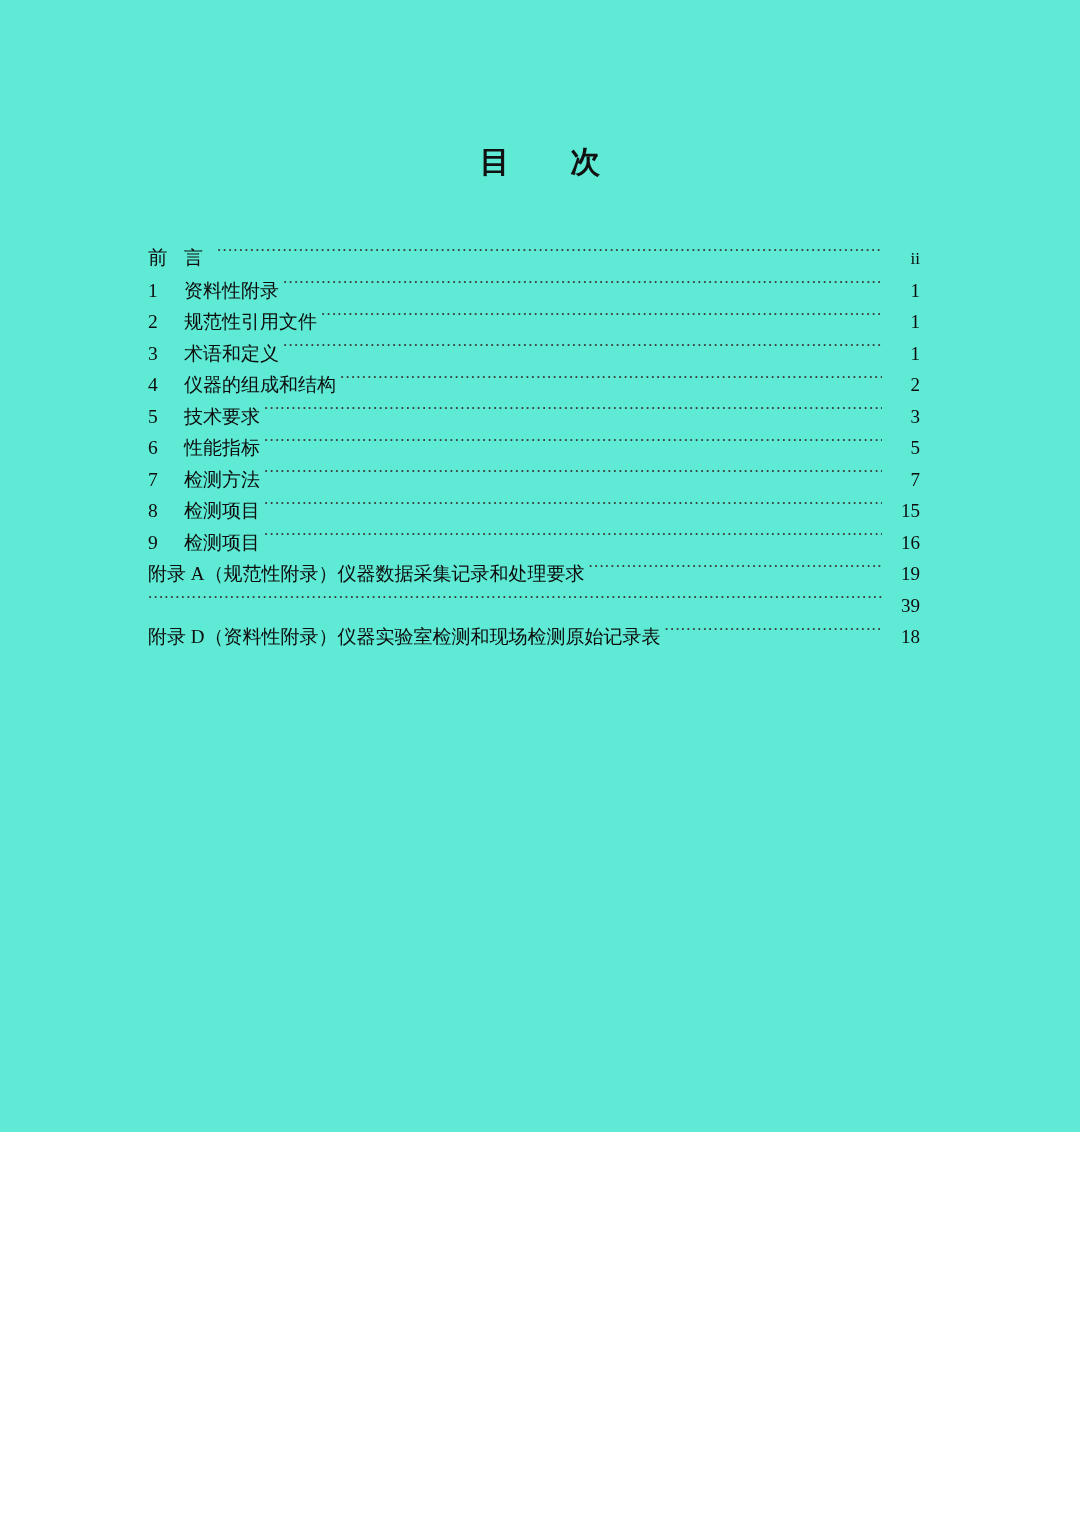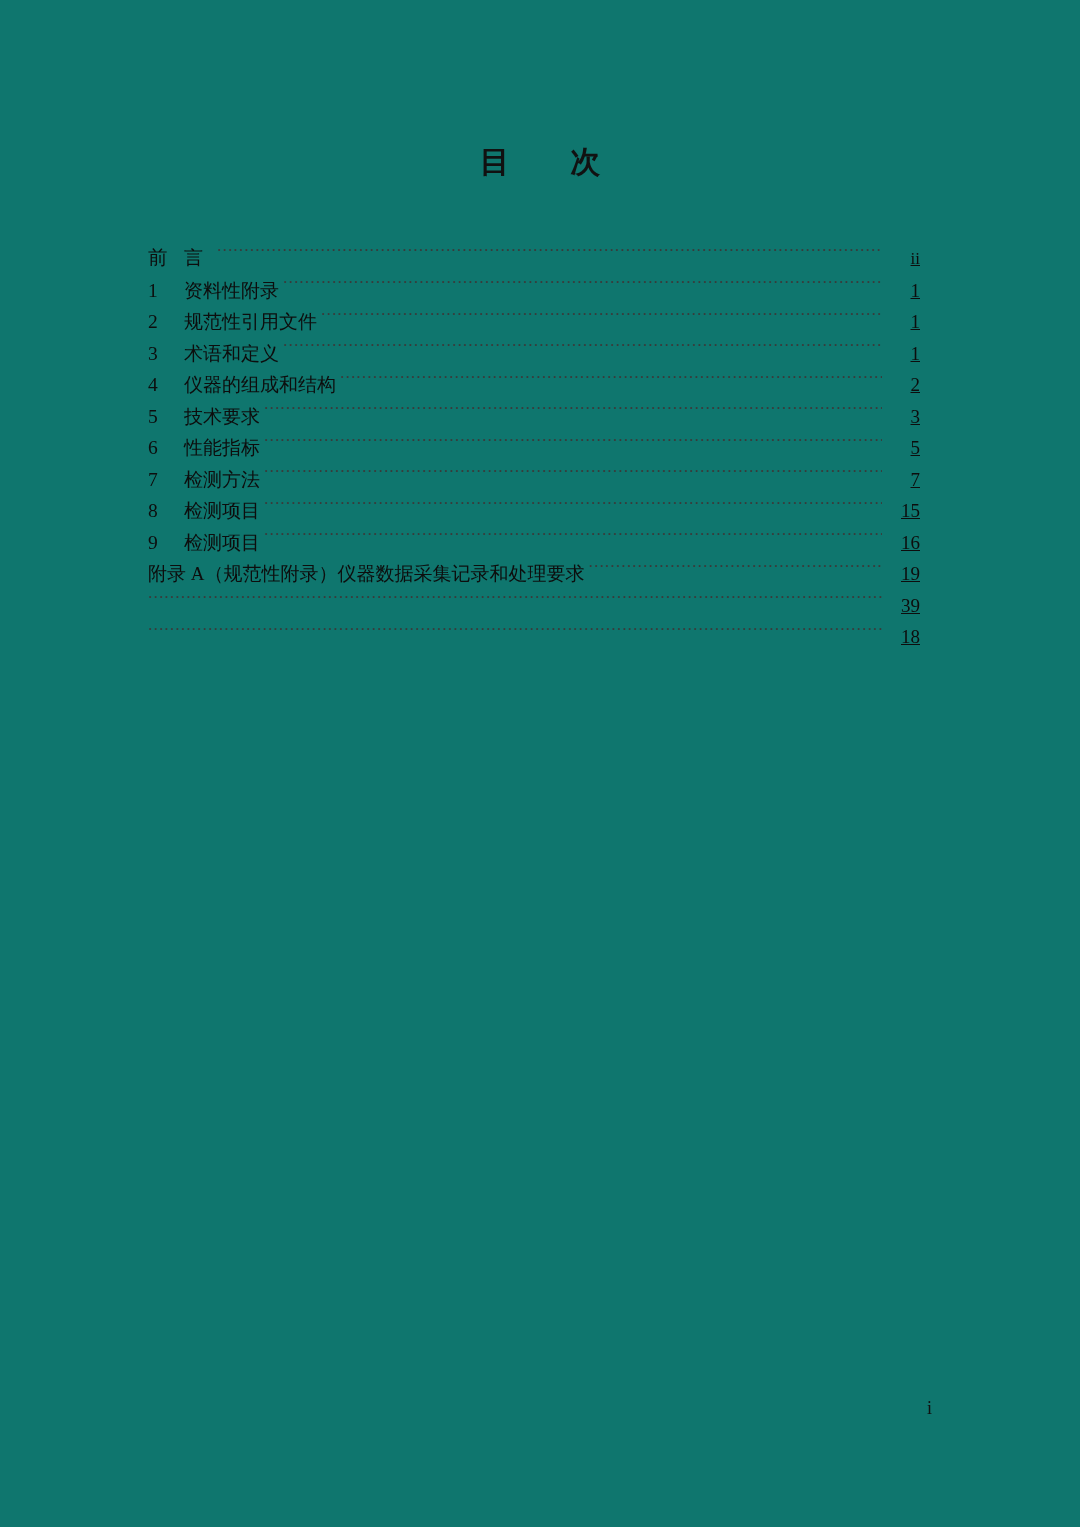--- a/index.html
+++ b/index.html
@@ -3,22 +3,22 @@
 <meta charset="utf-8">
 <style>
   html, body {
     margin: 0;
     padding: 0;
     background: #ffffff;
   }
   .page {
     position: relative;
     width: 1080px;
-    height: 1527px;
-    background: #0f766e;
+    height: 1132px;
+    background: #5eead4;
     font-family: "Liberation Serif", "DejaVu Serif", serif;
     color: #000000;
     overflow: hidden;
   }
   .toc-title {
     position: absolute;
     top: 142px;
     left: 0;
     width: 1080px;
     text-align: center;
@@ -72,21 +72,20 @@
     color: #3a3a3a;
     white-space: nowrap;
   }
   .toc-row .pg {
     flex: 0 0 auto;
     width: 34px;
     text-align: right;
     font-family: "Liberation Serif", serif;
     font-size: 19px;
     padding-left: 4px;
-    text-decoration: underline;
   }
   
   .row-foreword .label {
     letter-spacing: 14px;
     text-indent: 0;
     padding-right: 0;
   }
   .row-foreword .pg {
     font-size: 17px;
   }
@@ -192,20 +191,21 @@
 
     <div class="toc-row appendix">
 
       <span class="dots"></span>
       <span class="pg">39</span>
     </div>
 
 
     <div class="toc-row appendix">
 
+      <span class="label">附录 D（资料性附录）仪器实验室检测和现场检测原始记录表</span>
       <span class="dots"></span>
       <span class="pg">18</span>
     </div>
 
   </div>
 
   <div class="page-number">i</div>
 
 </div>
 

